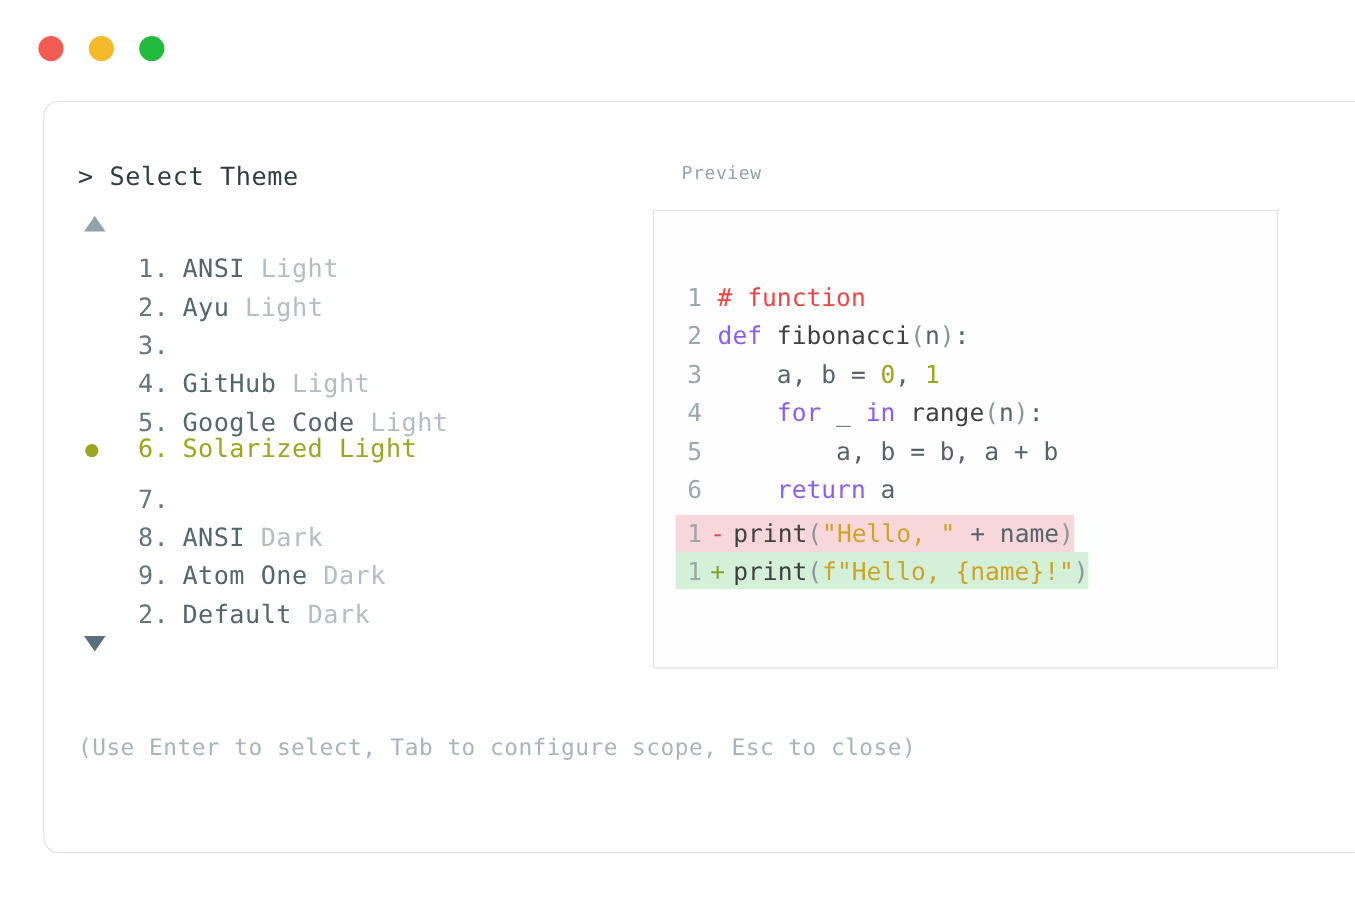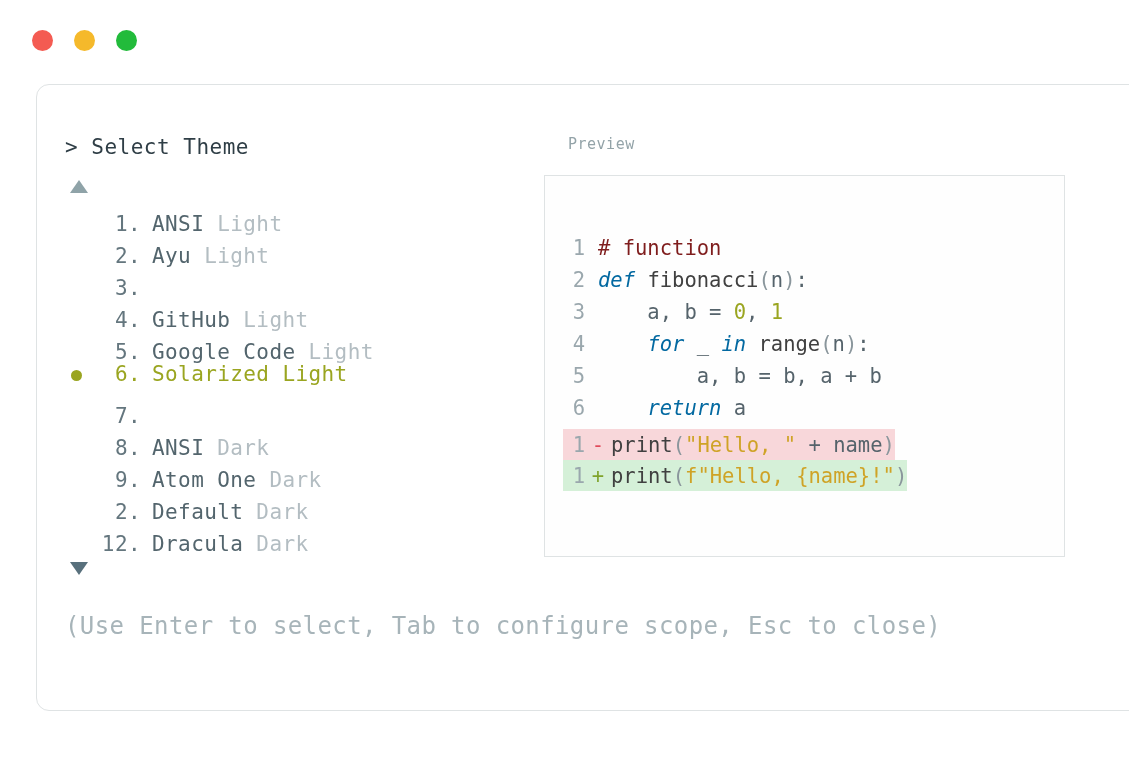--- a/index.html
+++ b/index.html
@@ -69,40 +69,40 @@
   .preview-box {
     position: absolute; left: 507px; top: 90px;
     width: 521px; height: 382px;
     border: 1.5px solid #dfe3e4;
     background: #fefefe;
   }
   .code { position: absolute; left: 18px; top: 56px; font-size: 20.5px; line-height: 32px; white-space: pre; }
   .cline { display: flex; align-items: baseline; height: 32px; }
   .ln { width: 22px; flex: 0 0 22px; text-align: right; color: #9aa7ad; }
   .src { padding-left: 13px; color: #55636b; }
-  .kw  { color: #0369a1; font-style: italic; }
+  .kw  { color: #8b5cf6; }
   .fn  { color: #404040; }
   .num { color: #9aa520; }
-  .com { color: #7f1d1d; }
+  .com { color: #ef4444; }
   .str { color: #cfa326; }
   .punc{ color: #8a969c; }
 
   .diff { position: absolute; left: 18px; top: 253px; font-size: 20.5px; line-height: 32px; white-space: pre; }
   .dline { display: flex; align-items: baseline; height: 31px; width: max-content; }
   .dline.del { background: #f8d7da; }
   .dline.add { background: #d5f0d8; }
   .dln { width: 22px; flex: 0 0 22px; text-align: right; color: #9aa7ad; }
   .mark { width: 26px; flex: 0 0 26px; text-align: center; }
   .mark.m-del { color: #e04a5a; }
   .mark.m-add { color: #7fa32b; }
 
   
   .hint {
     position: absolute; left: 28px; top: 527px;
-    font-size: 24px; color: #a7b4b9; letter-spacing: 0.4px; white-space: pre;
+    font-size: 19px; color: #a7b4b9; letter-spacing: 0.4px; white-space: pre;
   }
 </style>
 </head>
 <body>
 
 <div id="root">
 
   <div class="traffic">
     <span class="dot" style="background:#f45b52"></span>
     <span class="dot" style="background:#f5b92b"></span>
@@ -125,21 +125,20 @@
           <li class="theme-row"><span class="bullet-cell"></span><span class="num-cell">1.</span><span class="name-cell">ANSI <span class="variant">Light</span></span></li>
           <li class="theme-row"><span class="bullet-cell"></span><span class="num-cell">2.</span><span class="name-cell">Ayu <span class="variant">Light</span></span></li>
           <li class="theme-row"><span class="bullet-cell"></span><span class="num-cell">3.</span></li>
           <li class="theme-row"><span class="bullet-cell"></span><span class="num-cell">4.</span><span class="name-cell">GitHub <span class="variant">Light</span></span></li>
           <li class="theme-row"><span class="bullet-cell"></span><span class="num-cell">5.</span><span class="name-cell">Google Code <span class="variant">Light</span></span></li>
           <li class="theme-row selected"><span class="bullet-cell"><span class="bullet"></span></span><span class="num-cell">6.</span><span class="name-cell">Solarized <span class="variant">Light</span></span></li>
           <li class="theme-row"><span class="bullet-cell"></span><span class="num-cell">7.</span></li>
           <li class="theme-row"><span class="bullet-cell"></span><span class="num-cell">8.</span><span class="name-cell">ANSI <span class="variant">Dark</span></span></li>
           <li class="theme-row"><span class="bullet-cell"></span><span class="num-cell">9.</span><span class="name-cell">Atom One <span class="variant">Dark</span></span></li>
           <li class="theme-row"><span class="bullet-cell"></span><span class="num-cell">2.</span><span class="name-cell">Default <span class="variant">Dark</span></span></li>
-          <li class="theme-row"><span class="bullet-cell"></span><span class="num-cell">12.</span><span class="name-cell">Dracula <span class="variant">Dark</span></span></li>
         </ul>
 
       <div class="arrow-dn-wrap">
         <div class="arrow-dn"></div>
       </div>
     </div>
 
     <div class="preview-box">
       <div class="code" id="code-block"><div class="cline"><span class="ln">1</span><span class="src"><span class="com"># function</span></span></div><div class="cline"><span class="ln">2</span><span class="src"><span class="kw">def</span> <span class="fn">fibonacci</span><span class="punc">(</span>n<span class="punc">)</span>:</span></div><div class="cline"><span class="ln">3</span><span class="src">    a, b = <span class="num">0</span>, <span class="num">1</span></span></div><div class="cline"><span class="ln">4</span><span class="src">    <span class="kw">for</span> _ <span class="kw">in</span> <span class="fn">range</span><span class="punc">(</span>n<span class="punc">)</span>:</span></div><div class="cline"><span class="ln">5</span><span class="src">        a, b = b, a + b</span></div><div class="cline"><span class="ln">6</span><span class="src">    <span class="kw">return</span> a</span></div></div>
       <div class="diff" id="diff-block"><div class="dline del"><span class="dln">1</span><span class="mark m-del">-</span><span class="src" style="padding-left: 0px;"><span class="fn">print</span><span class="punc">(</span><span class="str">"Hello, "</span> + name<span class="punc">)</span></span></div><div class="dline add"><span class="dln">1</span><span class="mark m-add">+</span><span class="src" style="padding-left: 0px;"><span class="fn">print</span><span class="punc">(</span><span class="str">f"Hello, {name}!"</span><span class="punc">)</span></span></div></div>

